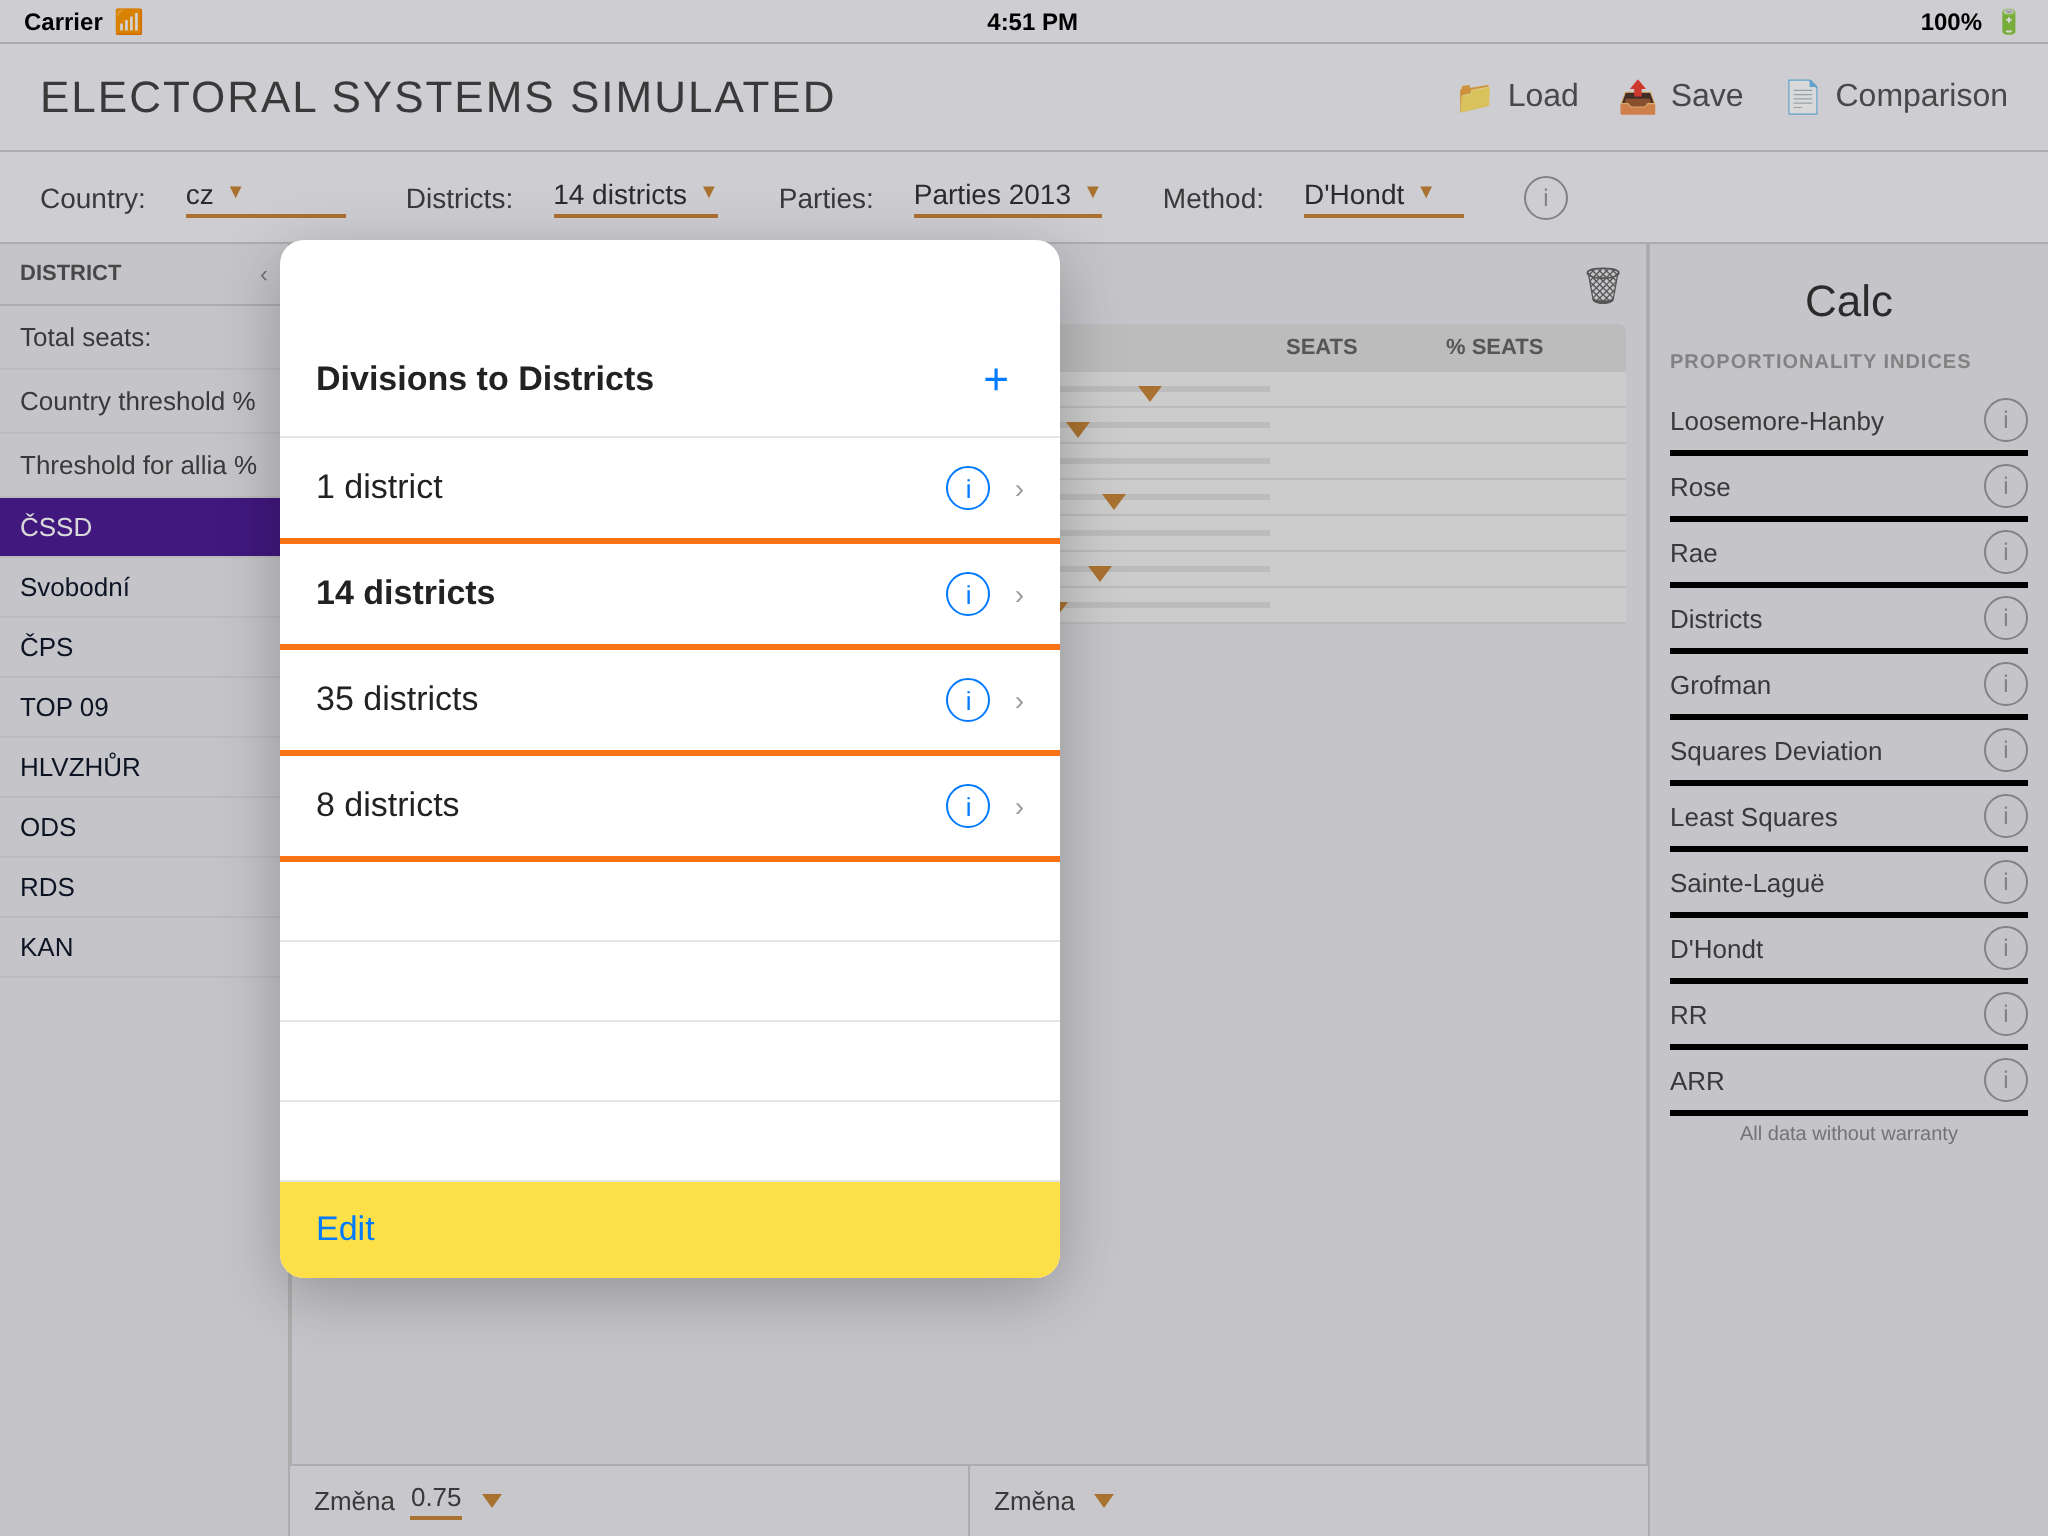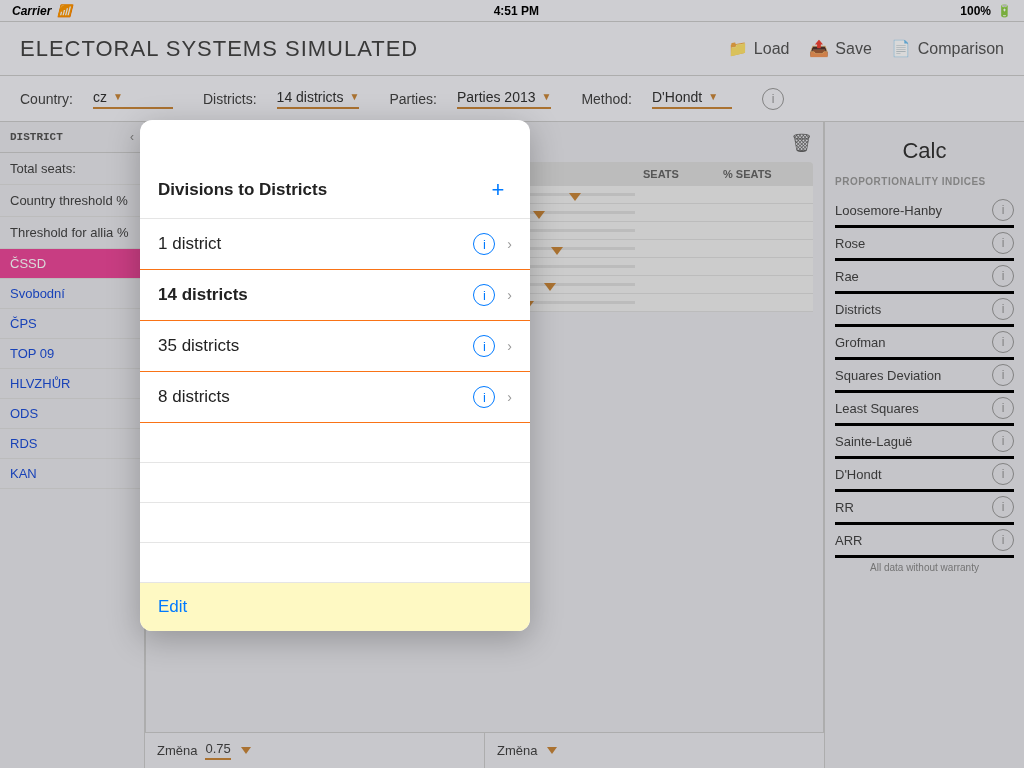--- a/index.html
+++ b/index.html
@@ -17,21 +17,21 @@
       background: #f2f2f7;
       height: 22px;
       display: flex;
       align-items: center;
       justify-content: space-between;
       padding: 0 12px;
       font-size: 12px;
       font-weight: 600;
       border-bottom: 1px solid #ccc;
     }
-    .status-bar-left { display: flex; align-items: center; gap: 6px; font-style: italic; }
+    .status-bar-left { display: flex; align-items: center; gap: 6px; }
     .status-bar-center { font-size: 12px; font-weight: 600; }
     .status-bar-right { display: flex; align-items: center; gap: 6px; font-size: 12px; }
 
     
     .header {
       background: #f2f2f7;
       height: 54px;
       display: flex;
       align-items: center;
       justify-content: space-between;
@@ -185,21 +185,21 @@
       background: none; border: none;
       font-size: 22px; color: #007aff;
       cursor: pointer;
       display: flex; align-items: center; justify-content: center;
     }
 
     .dropdown-item {
       display: flex;
       align-items: center;
       padding: 14px 18px;
-      border-bottom: 1px solid #f97316;
+      border-bottom: 3px solid #f97316;
       cursor: pointer;
     }
     .dropdown-item-text {
       flex: 1;
       font-size: 17px;
       color: #222;
     }
     .dropdown-item.selected .dropdown-item-text {
       font-weight: 600;
     }
@@ -209,50 +209,50 @@
       font-size: 13px; color: #007aff; cursor: pointer;
       display: flex; align-items: center; justify-content: center;
       margin-right: 8px;
     }
     .dropdown-chevron {
       font-size: 14px; color: #999; margin-left: 4px;
     }
 
     .dropdown-footer {
       padding: 14px 18px;
-      background: #fef9c3;
+      background: #fde047;
     }
     .dropdown-edit-btn {
       font-size: 17px;
       color: #007aff;
       background: none; border: none;
       cursor: pointer;
     }
 
     
     .district-sidebar {
       width: 145px;
       background: #e8e8ed;
       border-right: 1px solid #ccc;
     }
     .district-header {
       display: flex; align-items: center; justify-content: space-between;
       padding: 8px 10px;
       border-bottom: 1px solid #ccc;
     }
-    .district-title { font-size: 11px; font-weight: 700; color: #555; text-transform: uppercase; font-family: Liberation Mono, monospace; }
+    .district-title { font-size: 11px; font-weight: 700; color: #555; text-transform: uppercase; }
     .district-list { overflow-y: auto; }
     .district-list-item {
       padding: 7px 10px;
       font-size: 13px;
-      color: #1d4ed8;
+      color: #0f172a;
       border-bottom: 1px solid #ddd;
       cursor: pointer;
     }
-    .district-list-item.selected { background: #ec4899; color: white; }
+    .district-list-item.selected { background: #4c1d95; color: white; }
   </style>
 </head>
 <body>
 
 <div class="status-bar">
   <div class="status-bar-left">
     <span>Carrier</span>
     <span>📶</span>
   </div>
   <div class="status-bar-center">4:51 PM</div>

